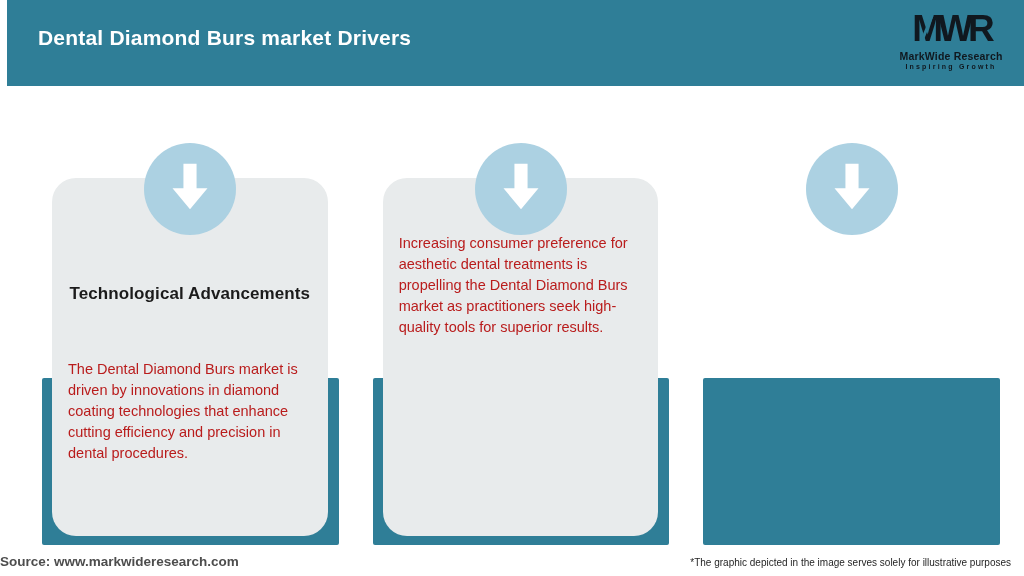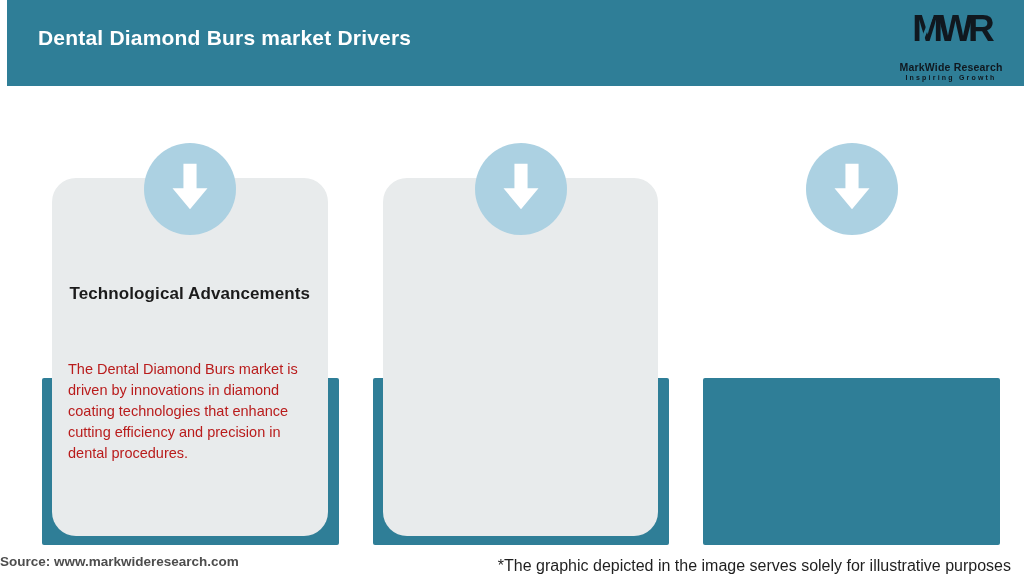--- a/index.html
+++ b/index.html
@@ -50,21 +50,21 @@
     position:absolute;
     left:30px;top:4px;
     width:3px;height:26px;
     background:var(--teal);
     transform:rotate(22deg);
   }
   .logo-name{
     font-size:10.5px;
     font-weight:700;
     letter-spacing:.2px;
-    margin-top:14px;
+    margin-top:3px;
     white-space:nowrap;
   }
   .logo-tagline{
     font-size:7px;
     font-weight:700;
     letter-spacing:2.2px;
     margin-top:1px;
     white-space:nowrap;
   }
   
@@ -129,21 +129,21 @@
   .source-line{
     position:absolute;
     left:0;right:0;top:554px;
     font-size:13.5px;
     font-weight:700;
     color:#4d4d4d;
   }
   .disclaimer{
     position:absolute;
     right:13px;top:557px;
-    font-size:16px;
+    font-size:10px;
     color:#1f1f1f;
     text-align:right;
   }
 </style>
 </head>
 <body>
 
 <div class="header">
   <div class="header-title">Dental Diamond Burs market Drivers</div>
 
@@ -171,20 +171,21 @@
   </div>
 
   <div class="card-group">
     <div class="card-backing"></div>
     <div class="arrow-circle">
       <svg width="42" height="56" viewBox="0 0 48 60" aria-hidden="true">
         <path d="M16.5 0h15v28H44L24 52 4 28h12.5z" fill="#ffffff"></path>
       </svg>
     </div>
     <div class="card">
+      <div class="card-desc">Increasing consumer preference for aesthetic dental treatments is propelling the Dental Diamond Burs market as practitioners seek high-quality tools for superior results.</div>
     </div>
   </div>
 
   <div class="card-group">
     <div class="card-backing"></div>
     <div class="arrow-circle">
       <svg width="42" height="56" viewBox="0 0 48 60" aria-hidden="true">
         <path d="M16.5 0h15v28H44L24 52 4 28h12.5z" fill="#ffffff"></path>
       </svg>
     </div>

